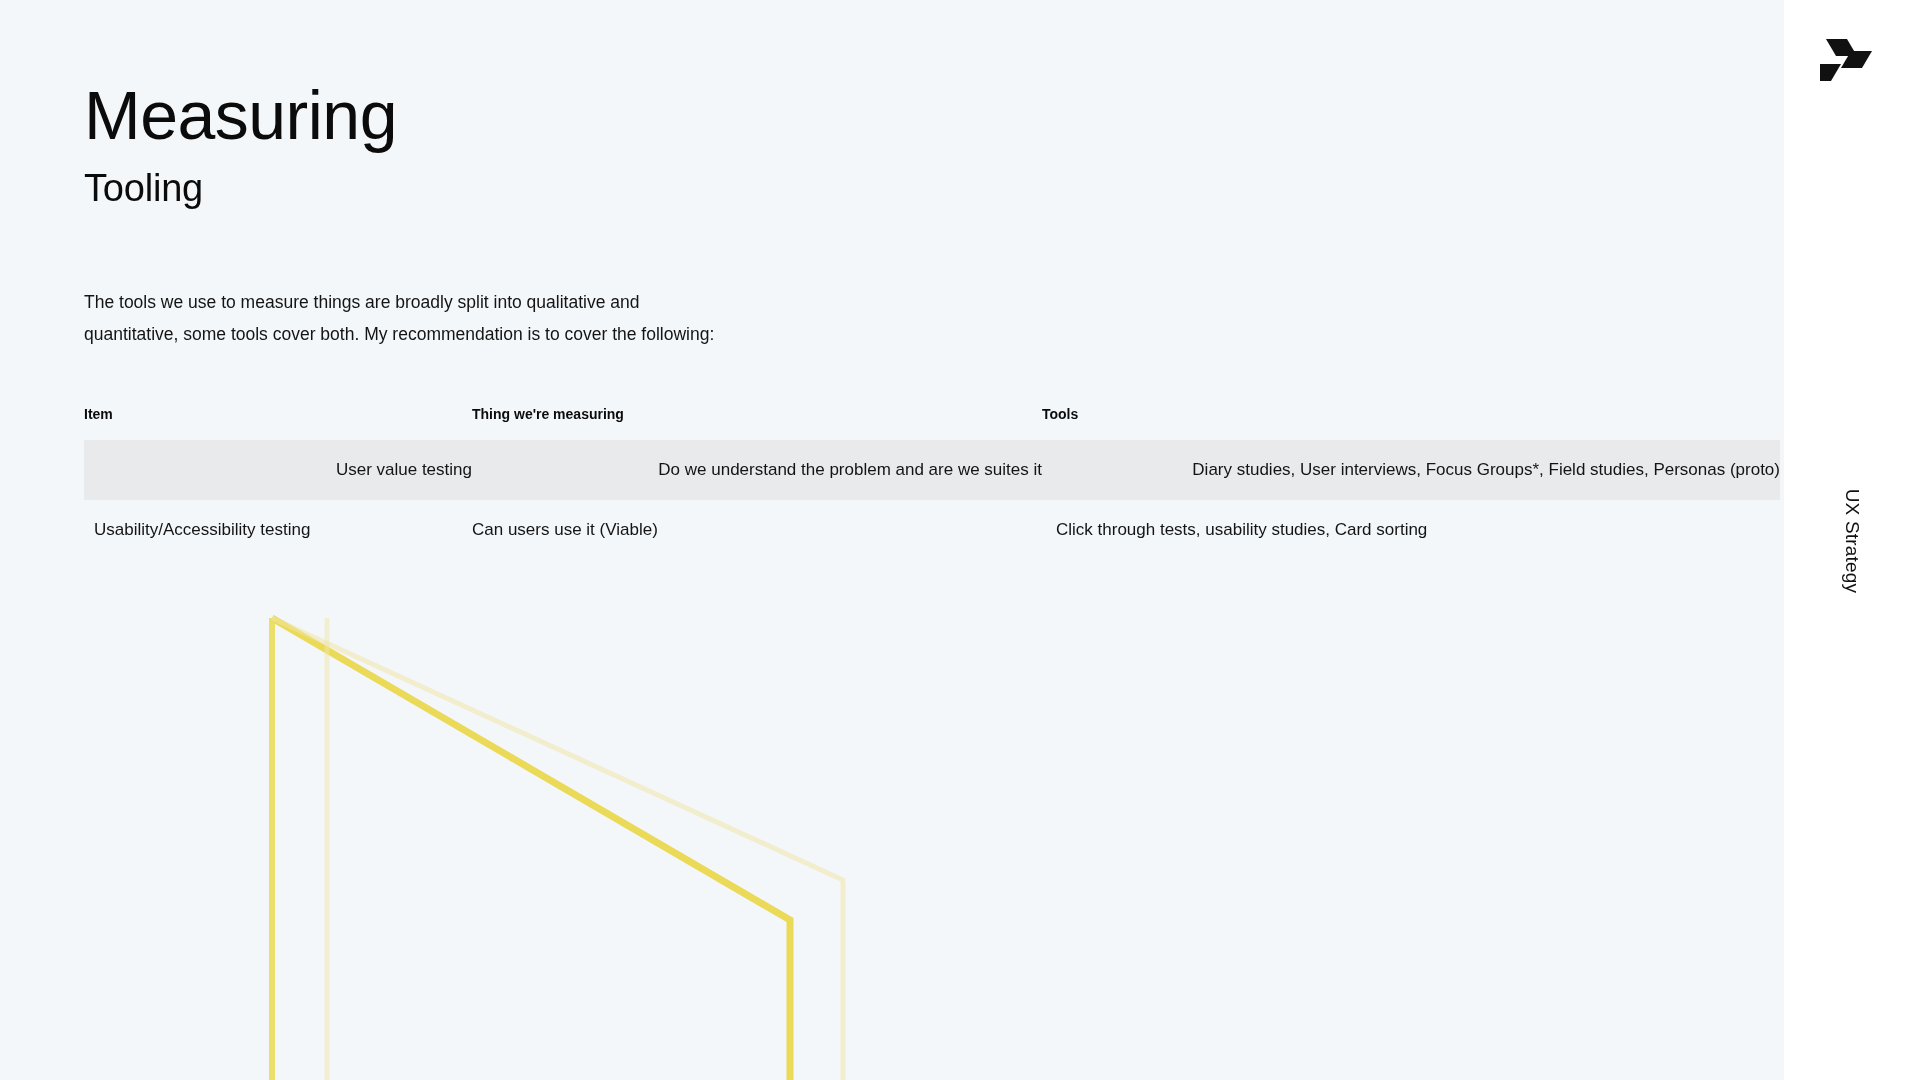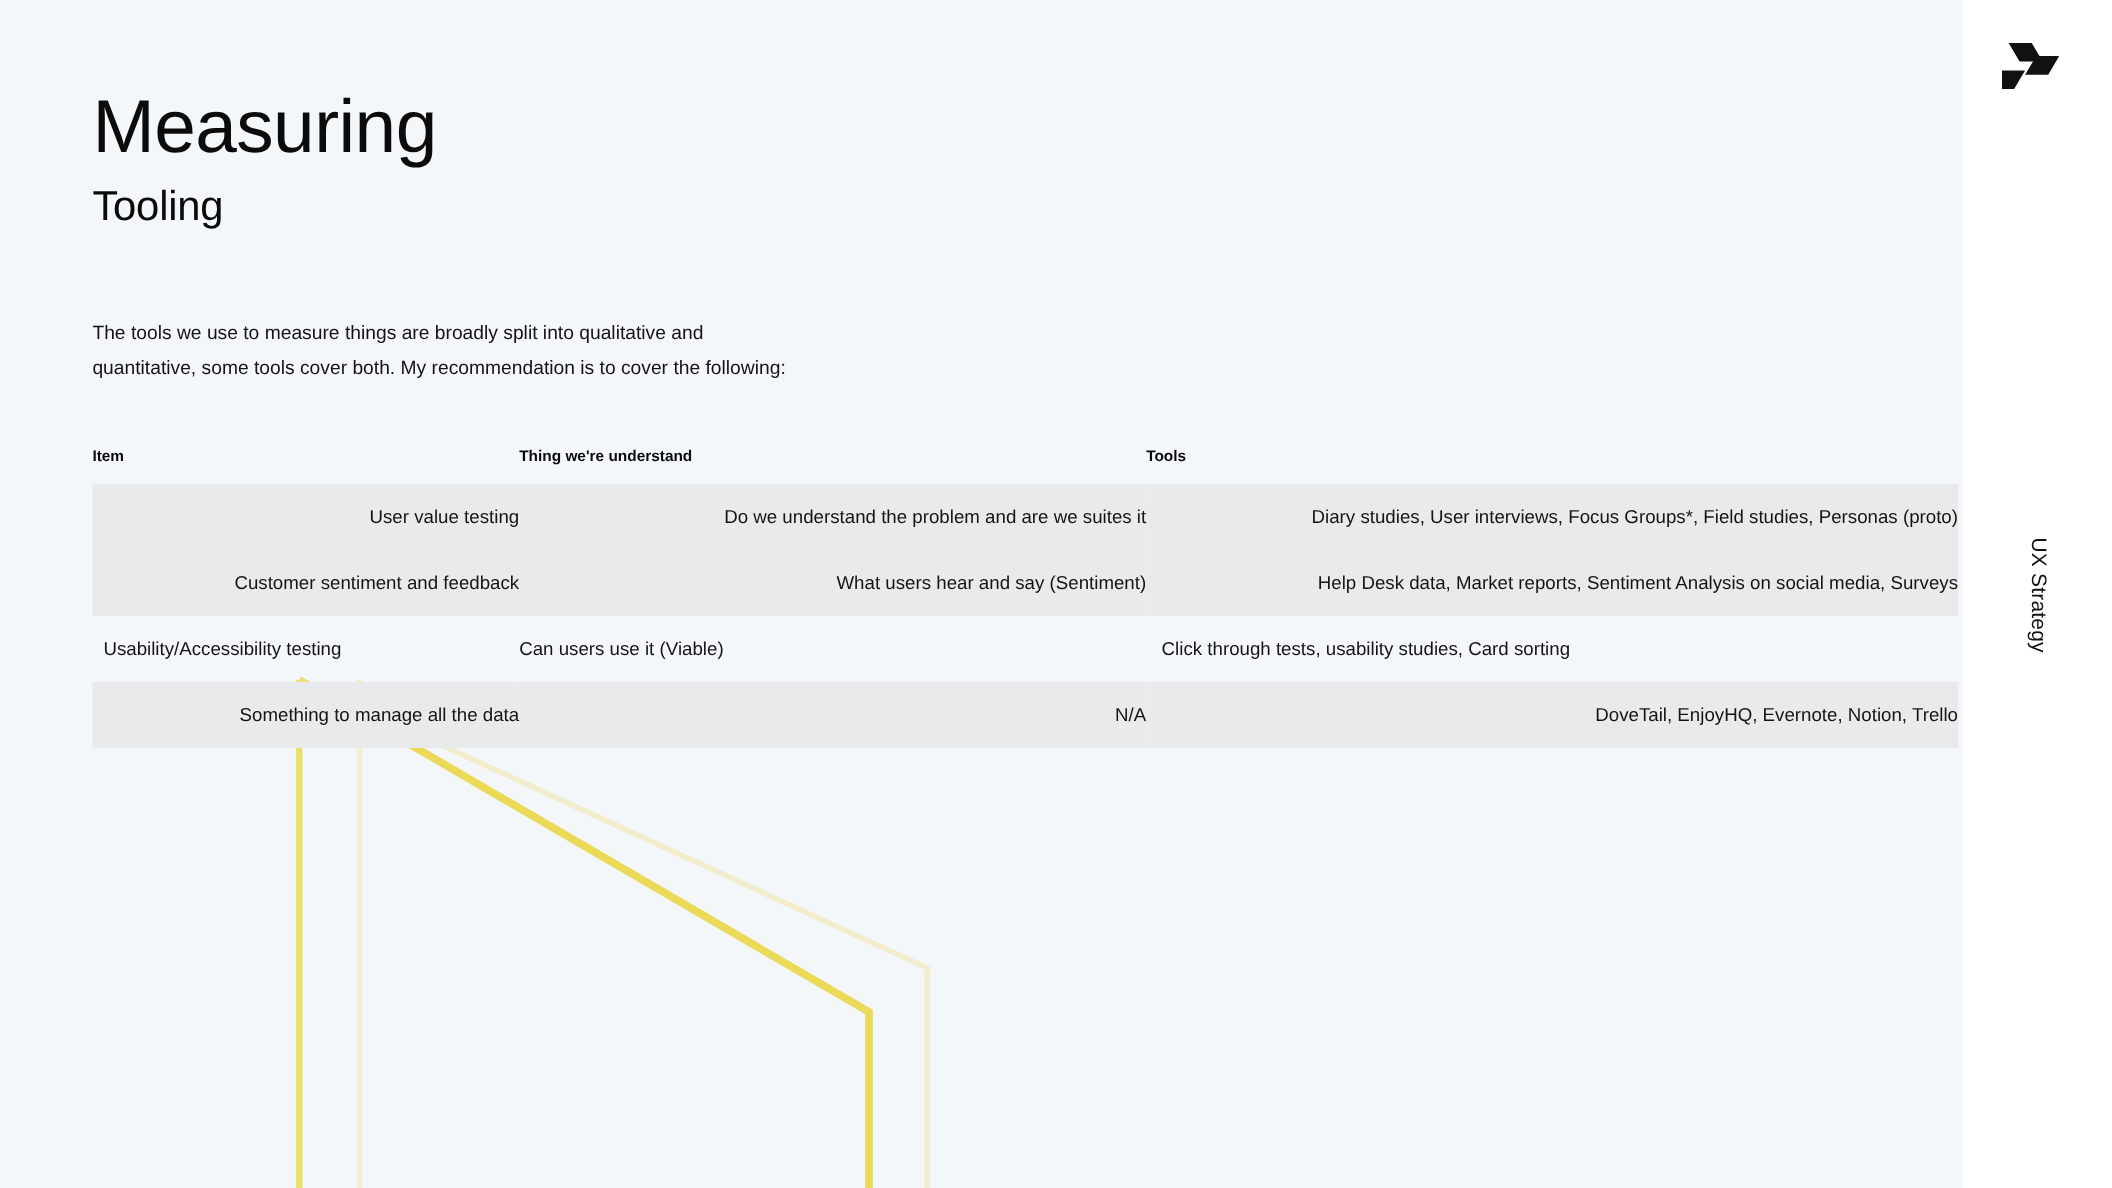--- a/index.html
+++ b/index.html
@@ -173,45 +173,35 @@
 
     <table id="tools-table">
       <colgroup>
         <col class="c-item">
         <col class="c-thing">
         <col class="c-tools">
       </colgroup>
       <thead>
         <tr>
           <th class="th-item">Item</th>
-          <th class="th-thing">Thing we're understand</th>
+          <th class="th-thing">Thing we're measuring</th>
           <th class="th-tools">Tools</th>
         </tr>
       </thead>
       <tbody>
         <tr class="row-shaded">
           <td class="td-item">User value testing</td>
           <td class="td-thing">Do we understand the problem and are we suites it</td>
           <td class="td-tools">Diary studies, User interviews, Focus Groups*, Field studies, Personas (proto)</td>
         </tr>
-        <tr class="row-shaded">
-          <td class="td-item">Customer sentiment and feedback</td>
-          <td class="td-thing">What users hear and say (Sentiment)</td>
-          <td class="td-tools">Help Desk data, Market reports, Sentiment Analysis on social media, Surveys</td>
-        </tr>
         <tr class="row-plain">
           <td class="td-item">Usability/Accessibility testing</td>
           <td class="td-thing">Can users use it (Viable)</td>
           <td class="td-tools">Click through tests, usability studies, Card sorting</td>
         </tr>
-        <tr class="row-shaded">
-          <td class="td-item">Something to manage all the data</td>
-          <td class="td-thing">N/A</td>
-          <td class="td-tools">DoveTail, EnjoyHQ, Evernote, Notion, Trello</td>
-        </tr>
       </tbody>
     </table>
 
   </div>
 
   <div id="right-rail">
 
     <svg id="brand-logo" viewBox="0 0 62 46" aria-hidden="true">
       <polygon points="6,2 27,2 37,19 16,19" fill="#111111"></polygon>
       <polygon points="31,14 52,14 42,31 21,31" fill="#111111"></polygon>

